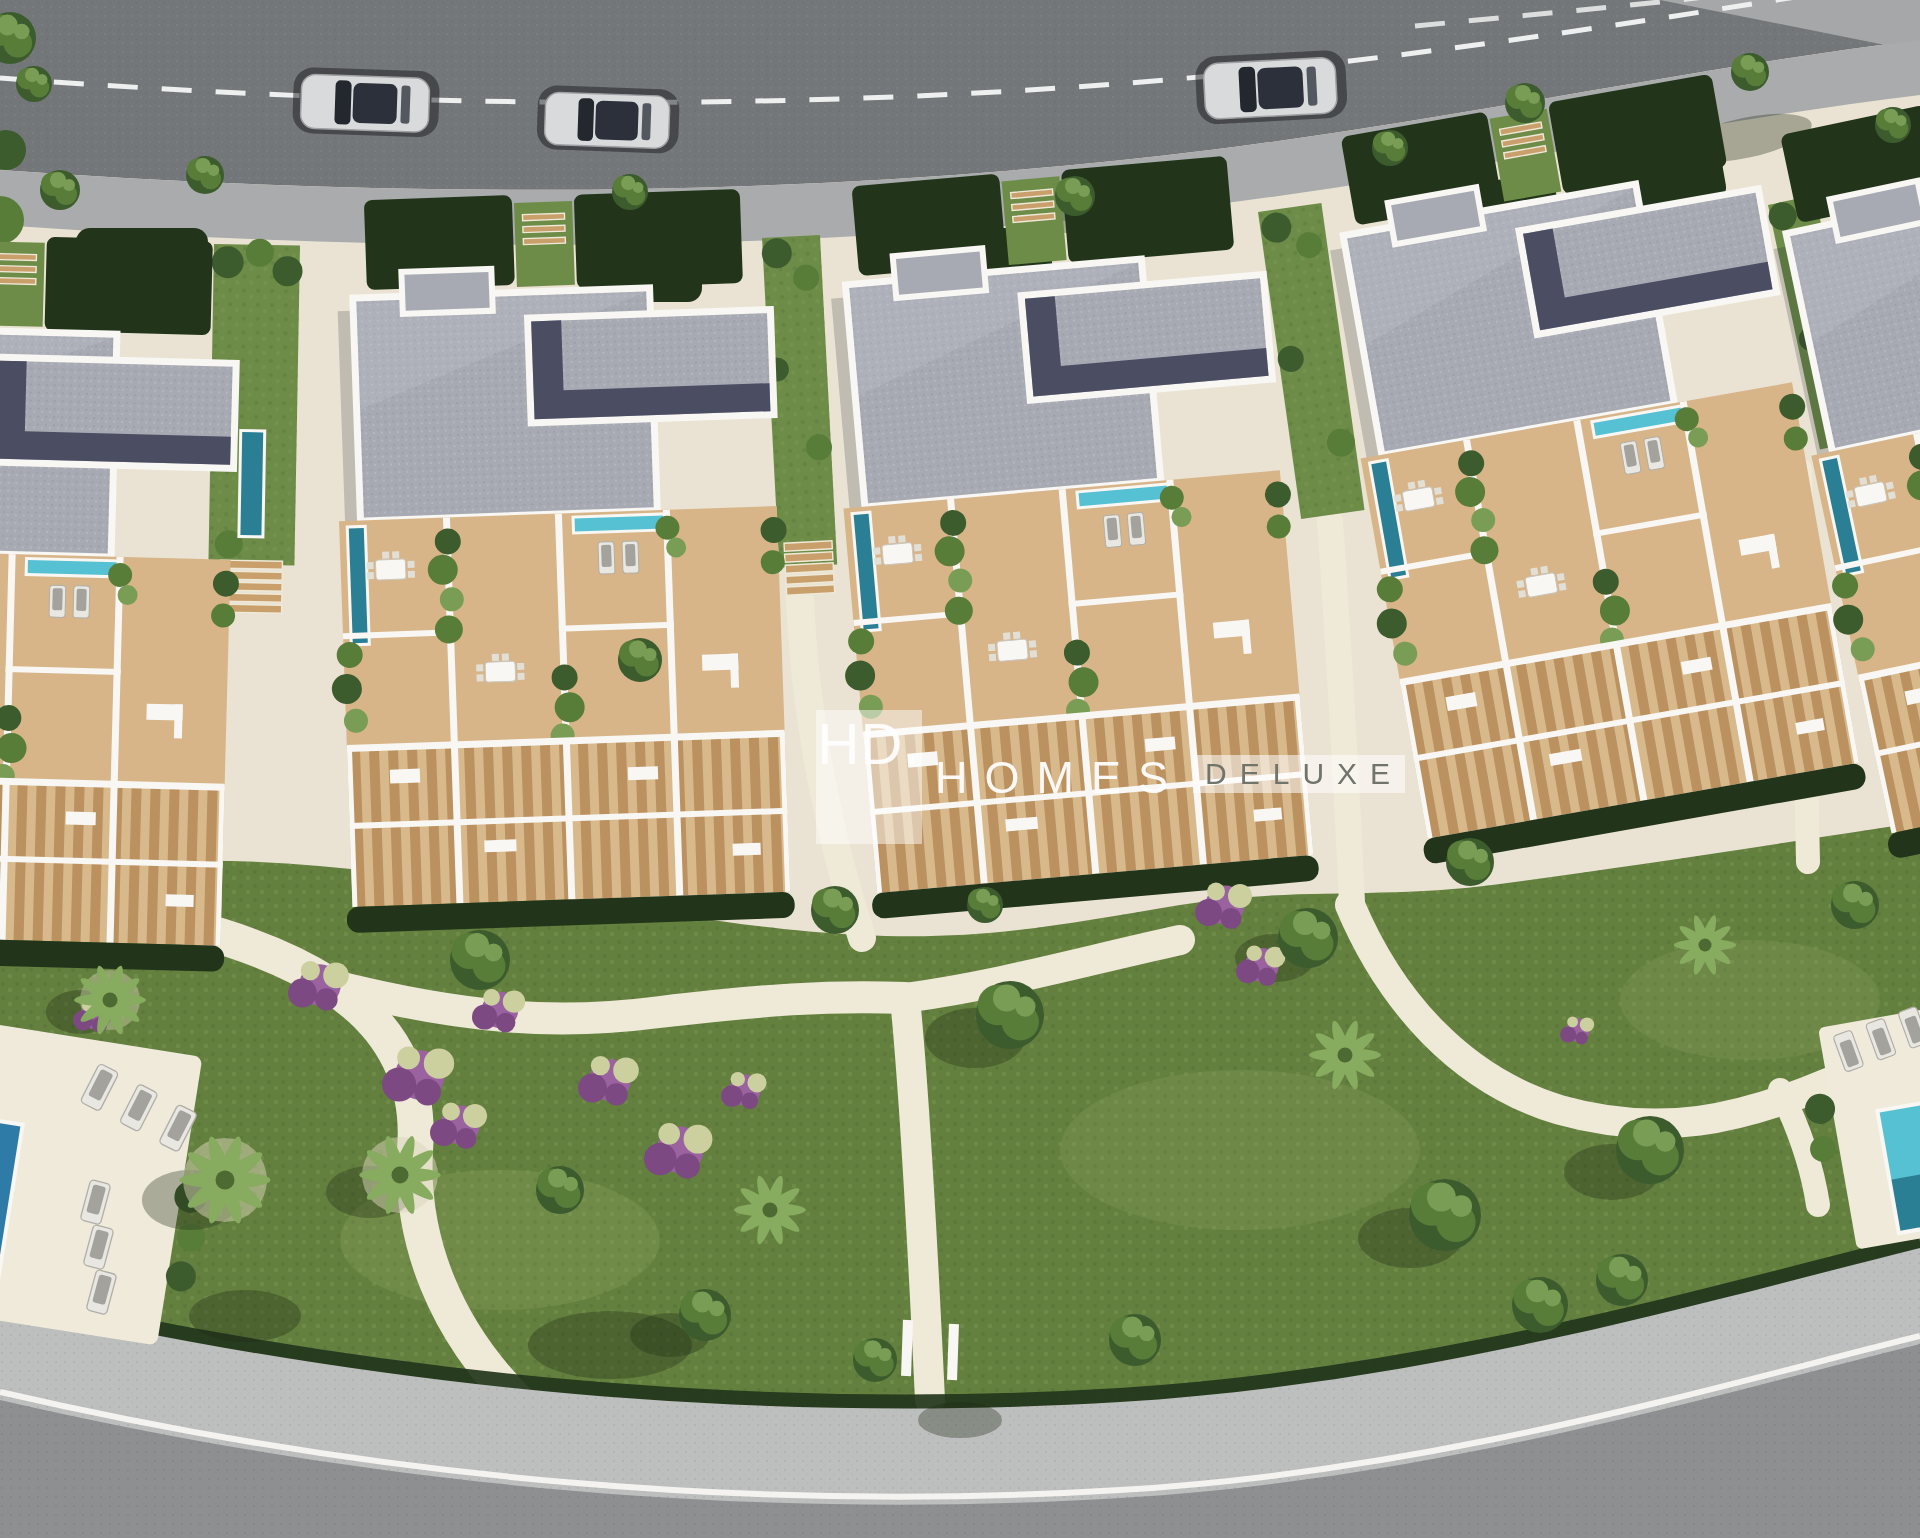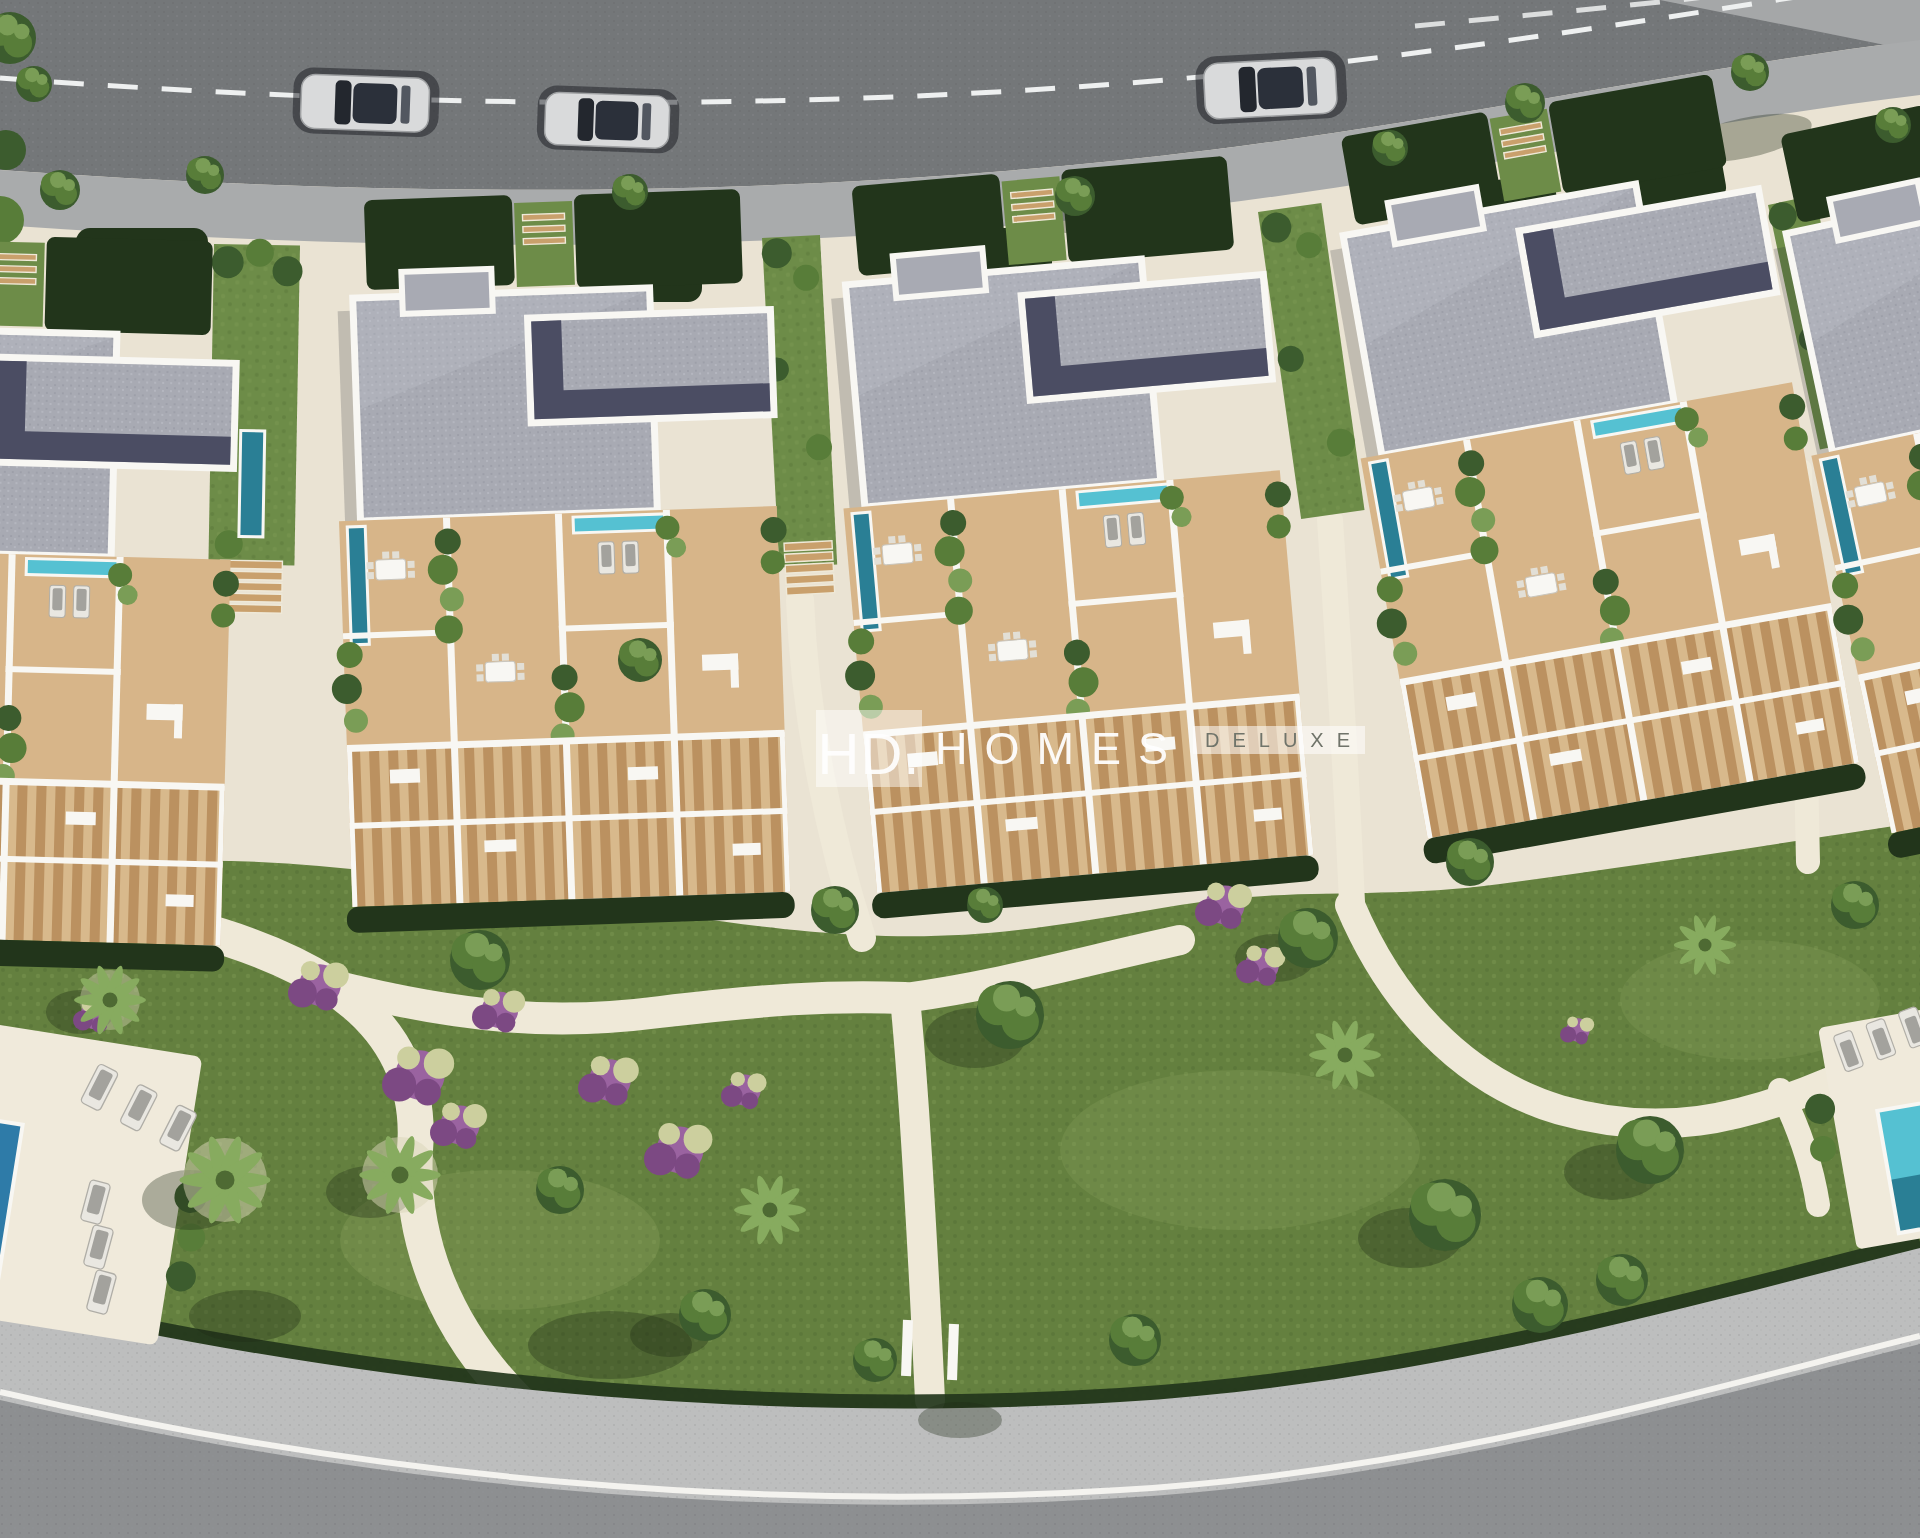--- a/index.html
+++ b/index.html
@@ -44,30 +44,30 @@
   .roadline{stroke:var(--roadline,#eef0f0);stroke-width:5;fill:none;
             stroke-dasharray:30 24;stroke-linecap:butt;}
   .curb{stroke:#f4f3ef;stroke-width:6;fill:none;}
   .hedgeline{stroke:var(--hedge,#22351b);stroke-width:16;fill:none;opacity:.92;}
   .gpath{stroke:var(--ground2,#efe9d8);fill:none;stroke-linecap:round;}
   .wood{fill:#c9a06c;stroke:#efe9d8;stroke-width:1.4;}
 
   
   .wm{position:absolute;left:816px;top:710px;display:flex;align-items:center;
       z-index:5;user-select:none;}
-  .wm-box{width:106px;height:77px;background:rgba(255,255,255,.5);
-          display:flex;align-items:flex-end;justify-content:center;
+  .wm-box{width:106px;height:134px;background:rgba(255,255,255,.5);
+          display:flex;align-items:flex-start;justify-content:center;
           font-size:58px;font-weight:300;letter-spacing:1px;
           color:var(--watermark_text,#fff);opacity:.96;}
   .wm-col{display:flex;flex-direction:row;gap:8px;margin-left:13px;}
   .wm-homes{font-size:45px;font-weight:300;letter-spacing:17px;
             color:var(--watermark_text,#fff);opacity:.94;line-height:1;}
   .wm-deluxe{background:rgba(255,255,255,.55);
              color:var(--watermark_deluxe,#70746a);
-             font-size:20px;font-weight:400;letter-spacing:13px;
+             font-size:30px;font-weight:400;letter-spacing:13px;
              padding:4px 2px 4px 12px;line-height:1;align-self:flex-start;}
 </style>
 </head>
 <body>
 
 <div class="scene">
 
 <svg width="1920" height="1538" viewBox="0 0 1920 1538">
   <defs>
     <pattern id="speck" width="8" height="8" patternUnits="userSpaceOnUse">

